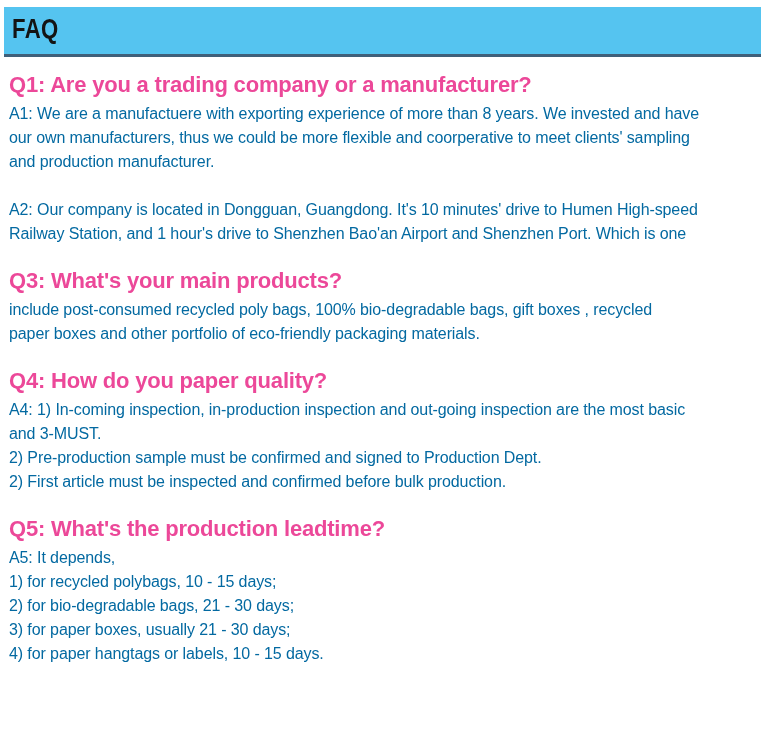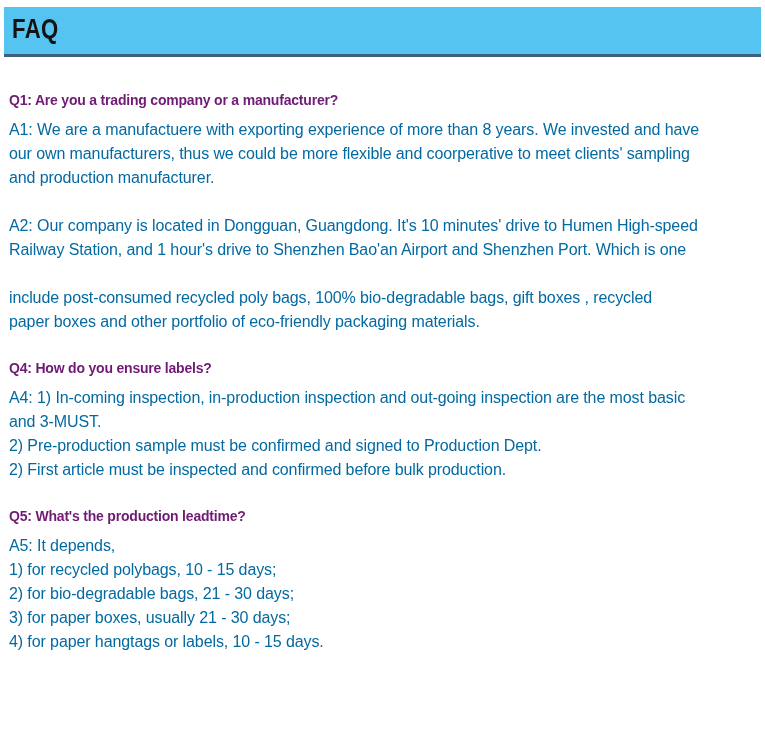--- a/index.html
+++ b/index.html
@@ -9,21 +9,21 @@
     background: #ffffff;
     font-family: "Liberation Sans", sans-serif;
   }
   .page {
     width: 765px;
     height: 748px;
     background: #ffffff;
     overflow: hidden;
   }
   .faq-header-bar {
-    margin: 7px 4px 16px 4px;
+    margin: 7px 4px 0 4px;
     height: 50px;
     background: #55c4f0;
     border-bottom: 3px solid #40607a;
     display: flex;
     align-items: center;
     padding-left: 8px;
   }
   .faq-header-title {
     font-size: 27px;
     font-weight: 700;
@@ -35,24 +35,24 @@
     padding-bottom: 2px;
   }
   .faq-content {
     padding: 17px 10px 0 9px;
   }
   .faq-item {
     margin: 0 0 24px 0;
   }
   .faq-question {
     margin: 0 0 7px 0;
-    font-size: 14px;
+    font-size: 22px;
     line-height: 21px;
     font-weight: 700;
-    color: #701a75;
+    color: #ec4899;
     letter-spacing: -0.2px;
   }
   .faq-answer {
     color: #0369a1;
     font-size: 16px;
     letter-spacing: -0.1px;
   }
   .answer-line {
     line-height: 24px;
     white-space: nowrap;
@@ -79,28 +79,29 @@
     </div>
 
     <div class="faq-item">
       <div class="faq-answer">
         <div class="answer-line">A2: Our company is located in Dongguan, Guangdong. It's 10 minutes' drive to Humen High-speed</div>
         <div class="answer-line">Railway Station, and 1 hour's drive to Shenzhen Bao'an Airport and Shenzhen Port. Which is one</div>
       </div>
     </div>
 
     <div class="faq-item">
+      <h3 class="faq-question">Q3: What's your main products?</h3>
       <div class="faq-answer">
         <div class="answer-line">include post-consumed recycled poly bags, 100% bio-degradable bags, gift boxes , recycled</div>
         <div class="answer-line">paper boxes and other portfolio of eco-friendly packaging materials.</div>
       </div>
     </div>
 
     <div class="faq-item">
-      <h3 class="faq-question">Q4: How do you ensure labels?</h3>
+      <h3 class="faq-question">Q4: How do you paper quality?</h3>
       <div class="faq-answer">
         <div class="answer-line">A4: 1) In-coming inspection, in-production inspection and out-going inspection are the most basic</div>
         <div class="answer-line">and 3-MUST.</div>
         <div class="answer-line">2) Pre-production sample must be confirmed and signed to Production Dept.</div>
         <div class="answer-line">2) First article must be inspected and confirmed before bulk production.</div>
       </div>
     </div>
 
     <div class="faq-item">
       <h3 class="faq-question">Q5: What's the production leadtime?</h3>

